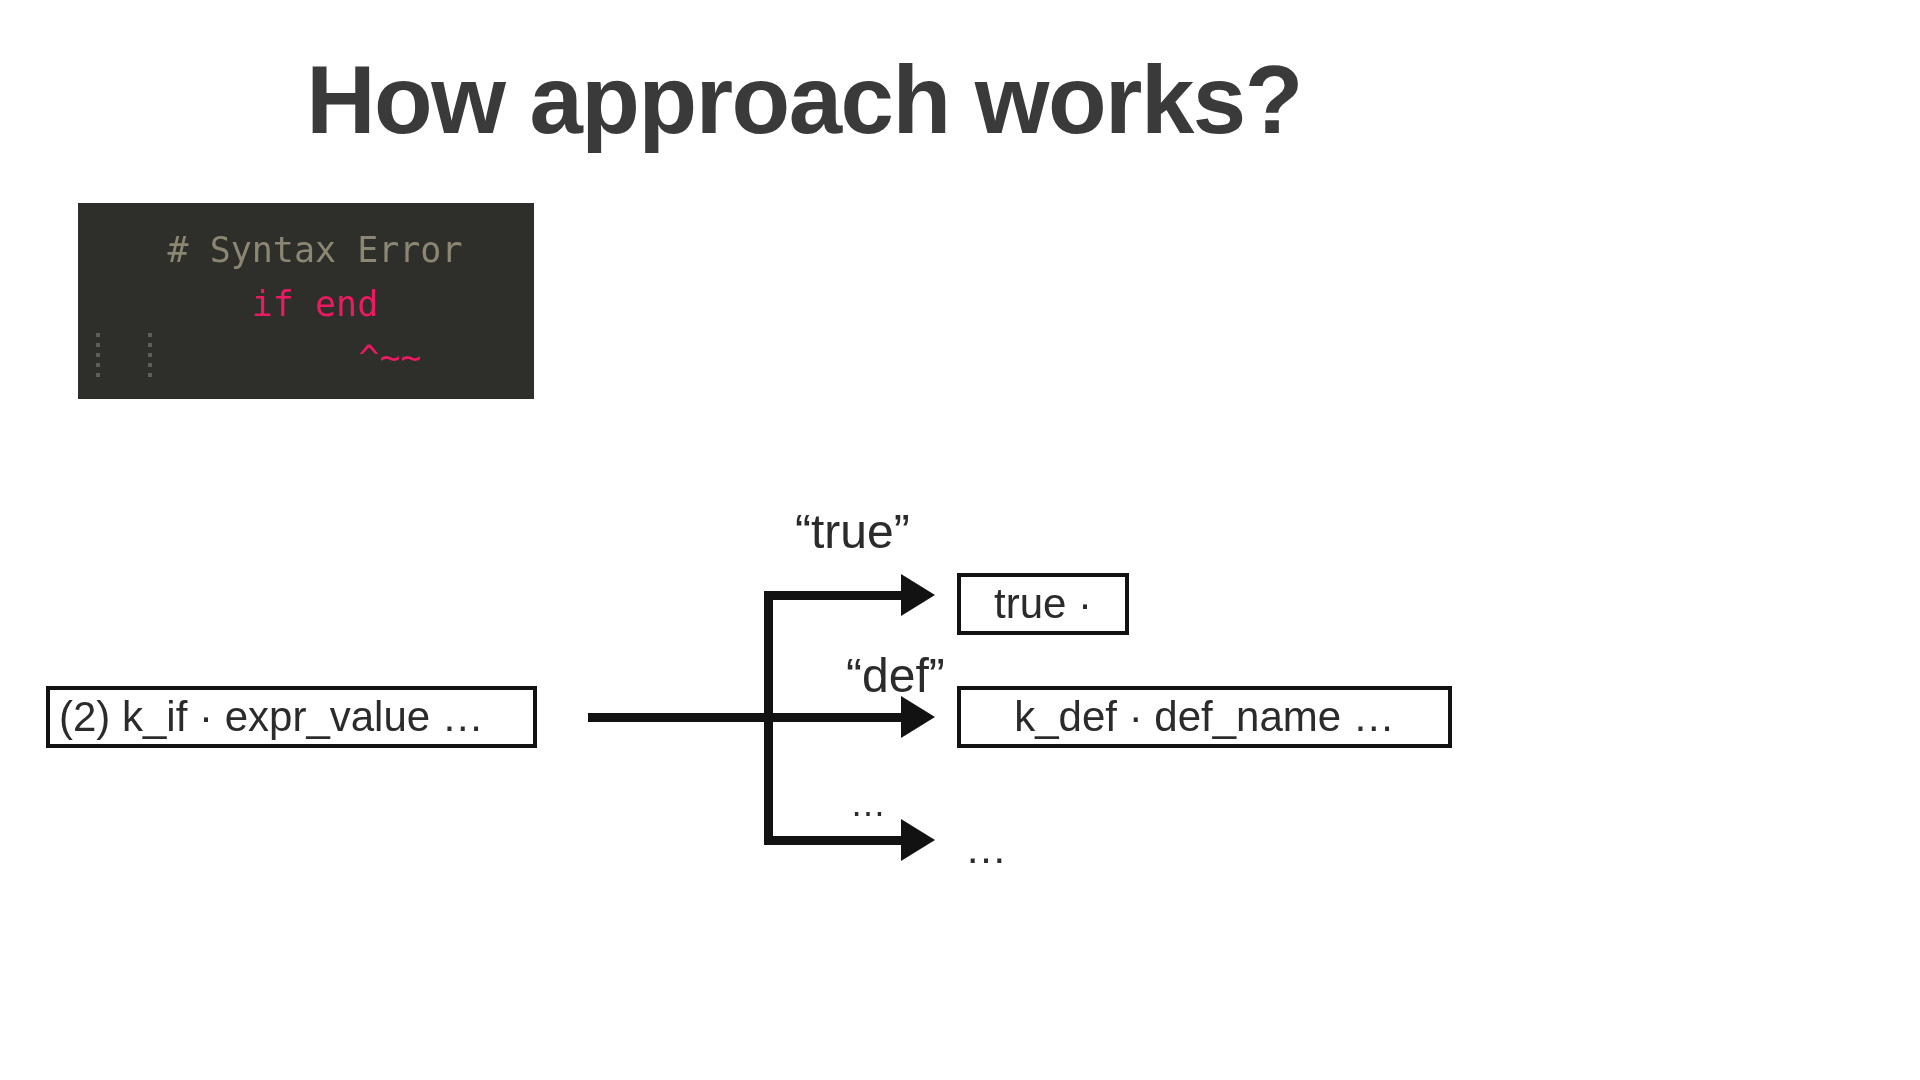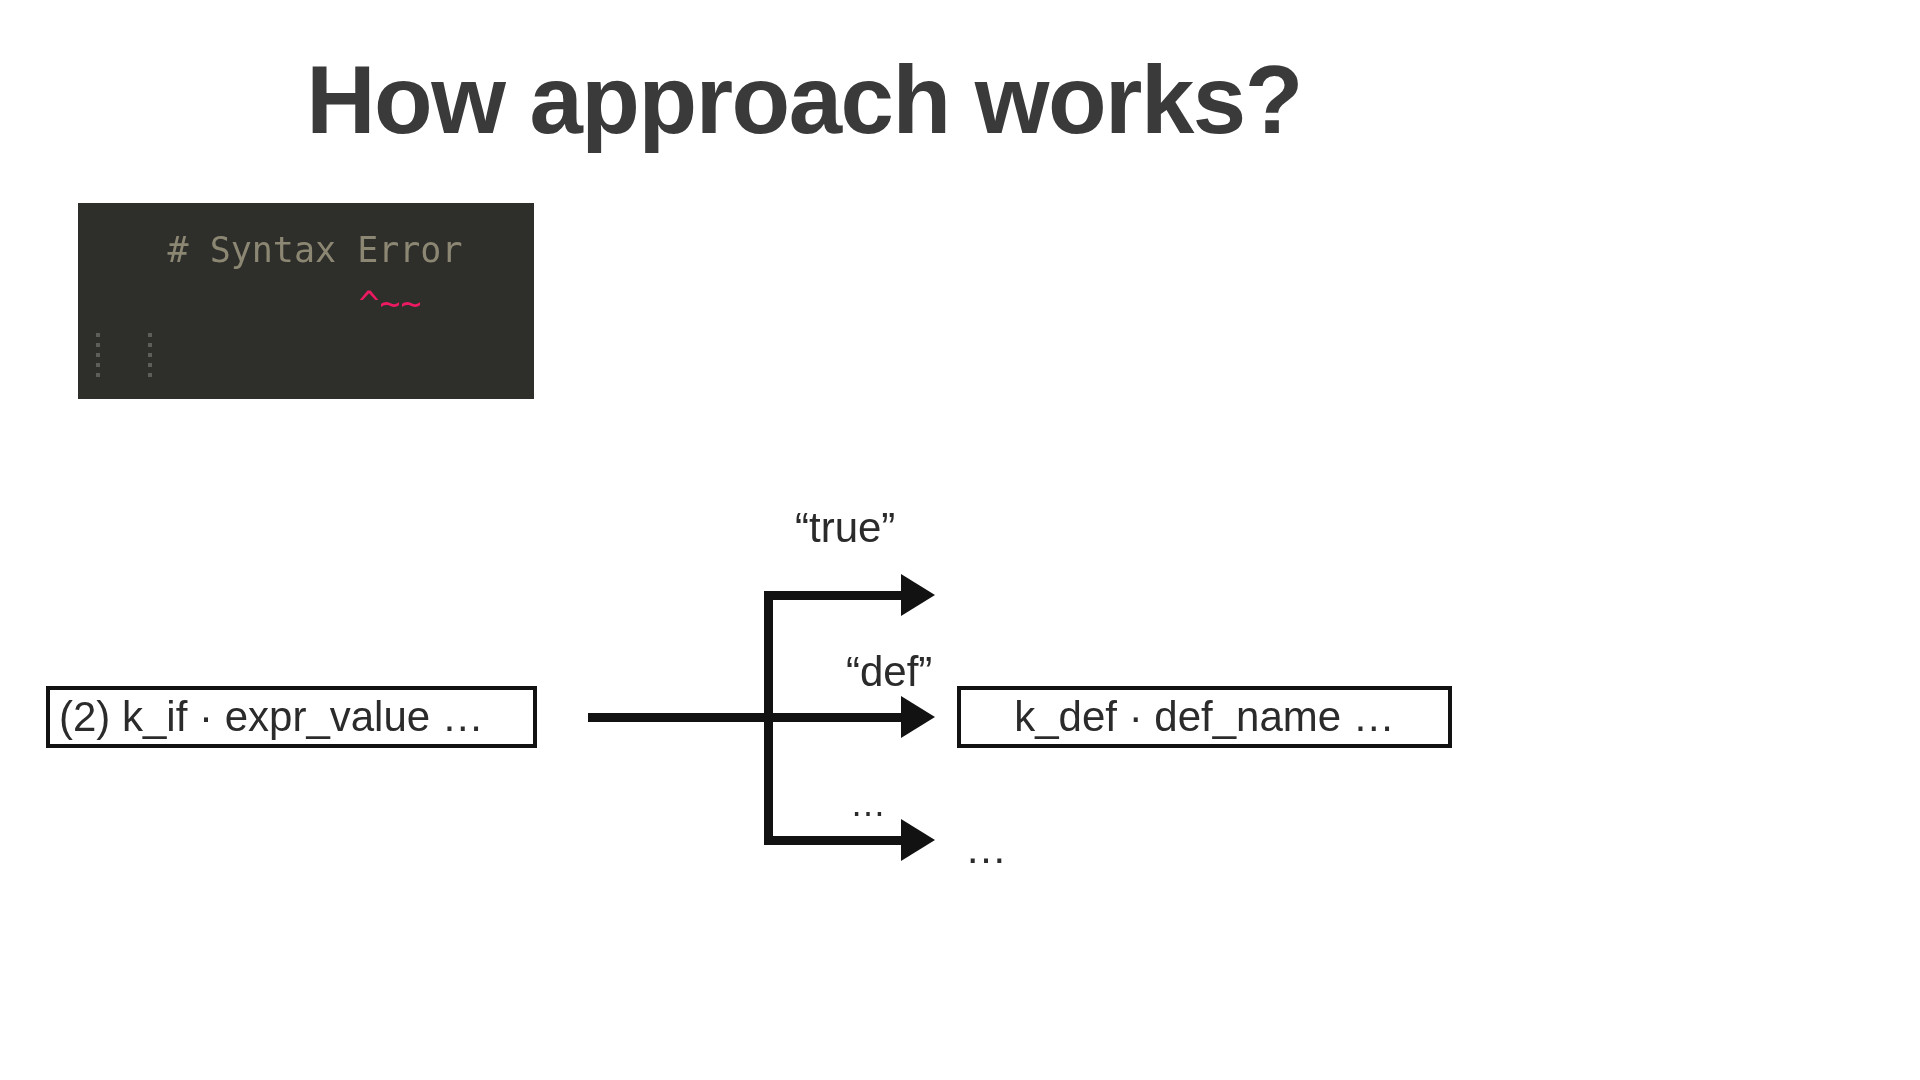--- a/index.html
+++ b/index.html
@@ -126,21 +126,21 @@
     font-size: 42px;
     color: #2b2b2b;
     font-family: "Liberation Sans", sans-serif;
     letter-spacing: 2px;
   }
 
   
   .edge-label {
     position: absolute;
     font-family: "Liberation Sans", sans-serif;
-    font-size: 42px;
+    font-size: 48px;
     color: #2b2b2b;
     white-space: nowrap;
   }
   .label-true { left: 795px; top: 504px; }
   .label-def  { left: 846px; top: 648px; }
   .label-dots { left: 850px; top: 783px; letter-spacing: 2px; font-size: 36px; }
 
   
   .line {
     position: absolute;
@@ -183,20 +183,21 @@
   .head-def  { left: 901px; top: 696px; }
   .head-dots { left: 901px; top: 819px; }
 </style>
 </head>
 <body>
 
 <div class="slide-title">How approach works?</div>
 
 <div class="code-block">
   <div class="code-line code-comment"># Syntax Error</div>
+  <div class="code-line code-kw">if end</div>
   <div class="code-line code-squiggle" style="padding-left: 168px;">^~~</div>
 </div>
 <div class="guide-col guide-1"></div>
 <div class="guide-col guide-2"></div>
 
 <div class="diagram">
 
   <div class="node node-source">(2) k_if · expr_value …</div>
 
   <div class="line stem"></div>
@@ -208,17 +209,18 @@
   <div class="branch branch-def"></div>
   <div class="arrow-head head-def"></div>
 
   <div class="branch branch-dots"></div>
   <div class="arrow-head head-dots"></div>
 
   <div class="edge-label label-true">“true”</div>
   <div class="edge-label label-def">“def”</div>
   <div class="edge-label label-dots">…</div>
 
+  <div class="node node-true">true ·</div>
 
   <div class="node node-def">k_def · def_name …</div>
 
   <div class="node-ellipsis">…</div>
 </div>
 
 </body></html>

